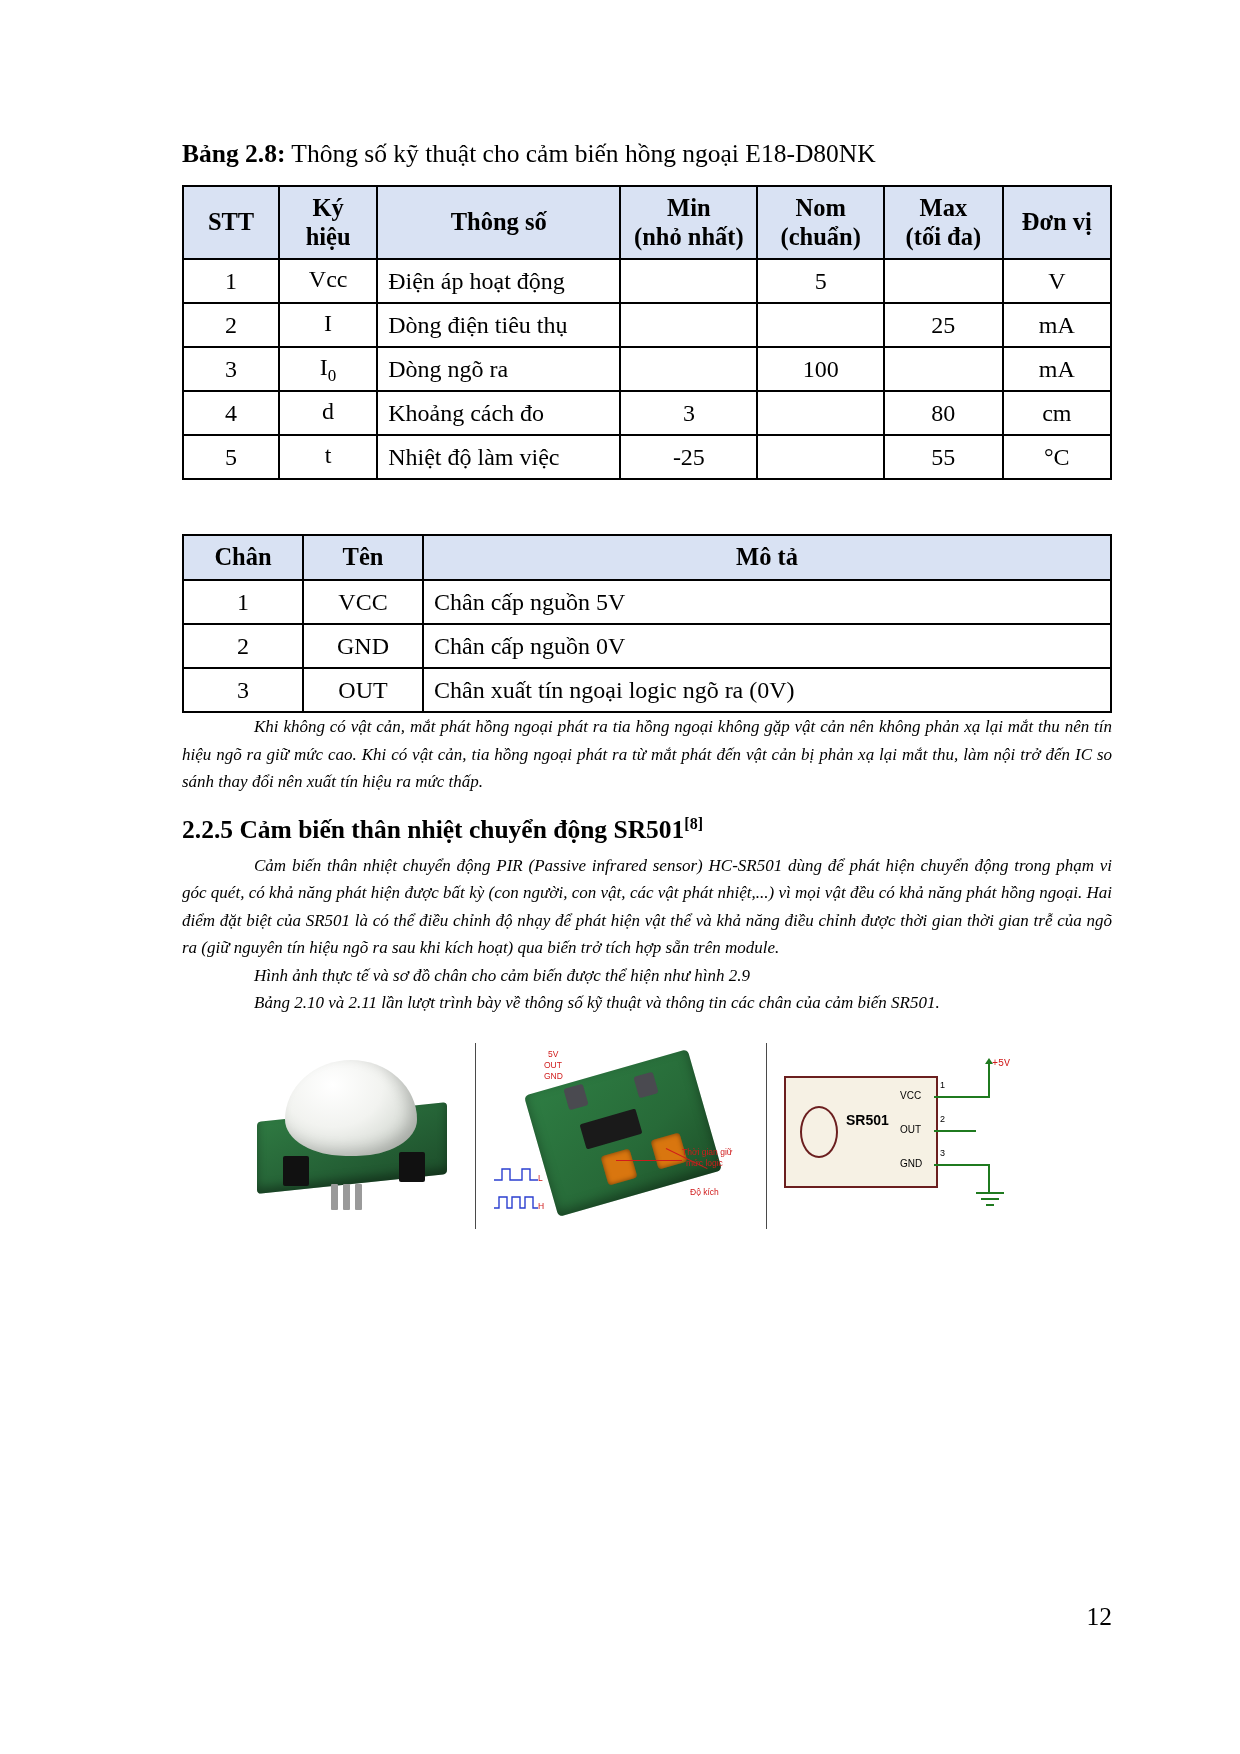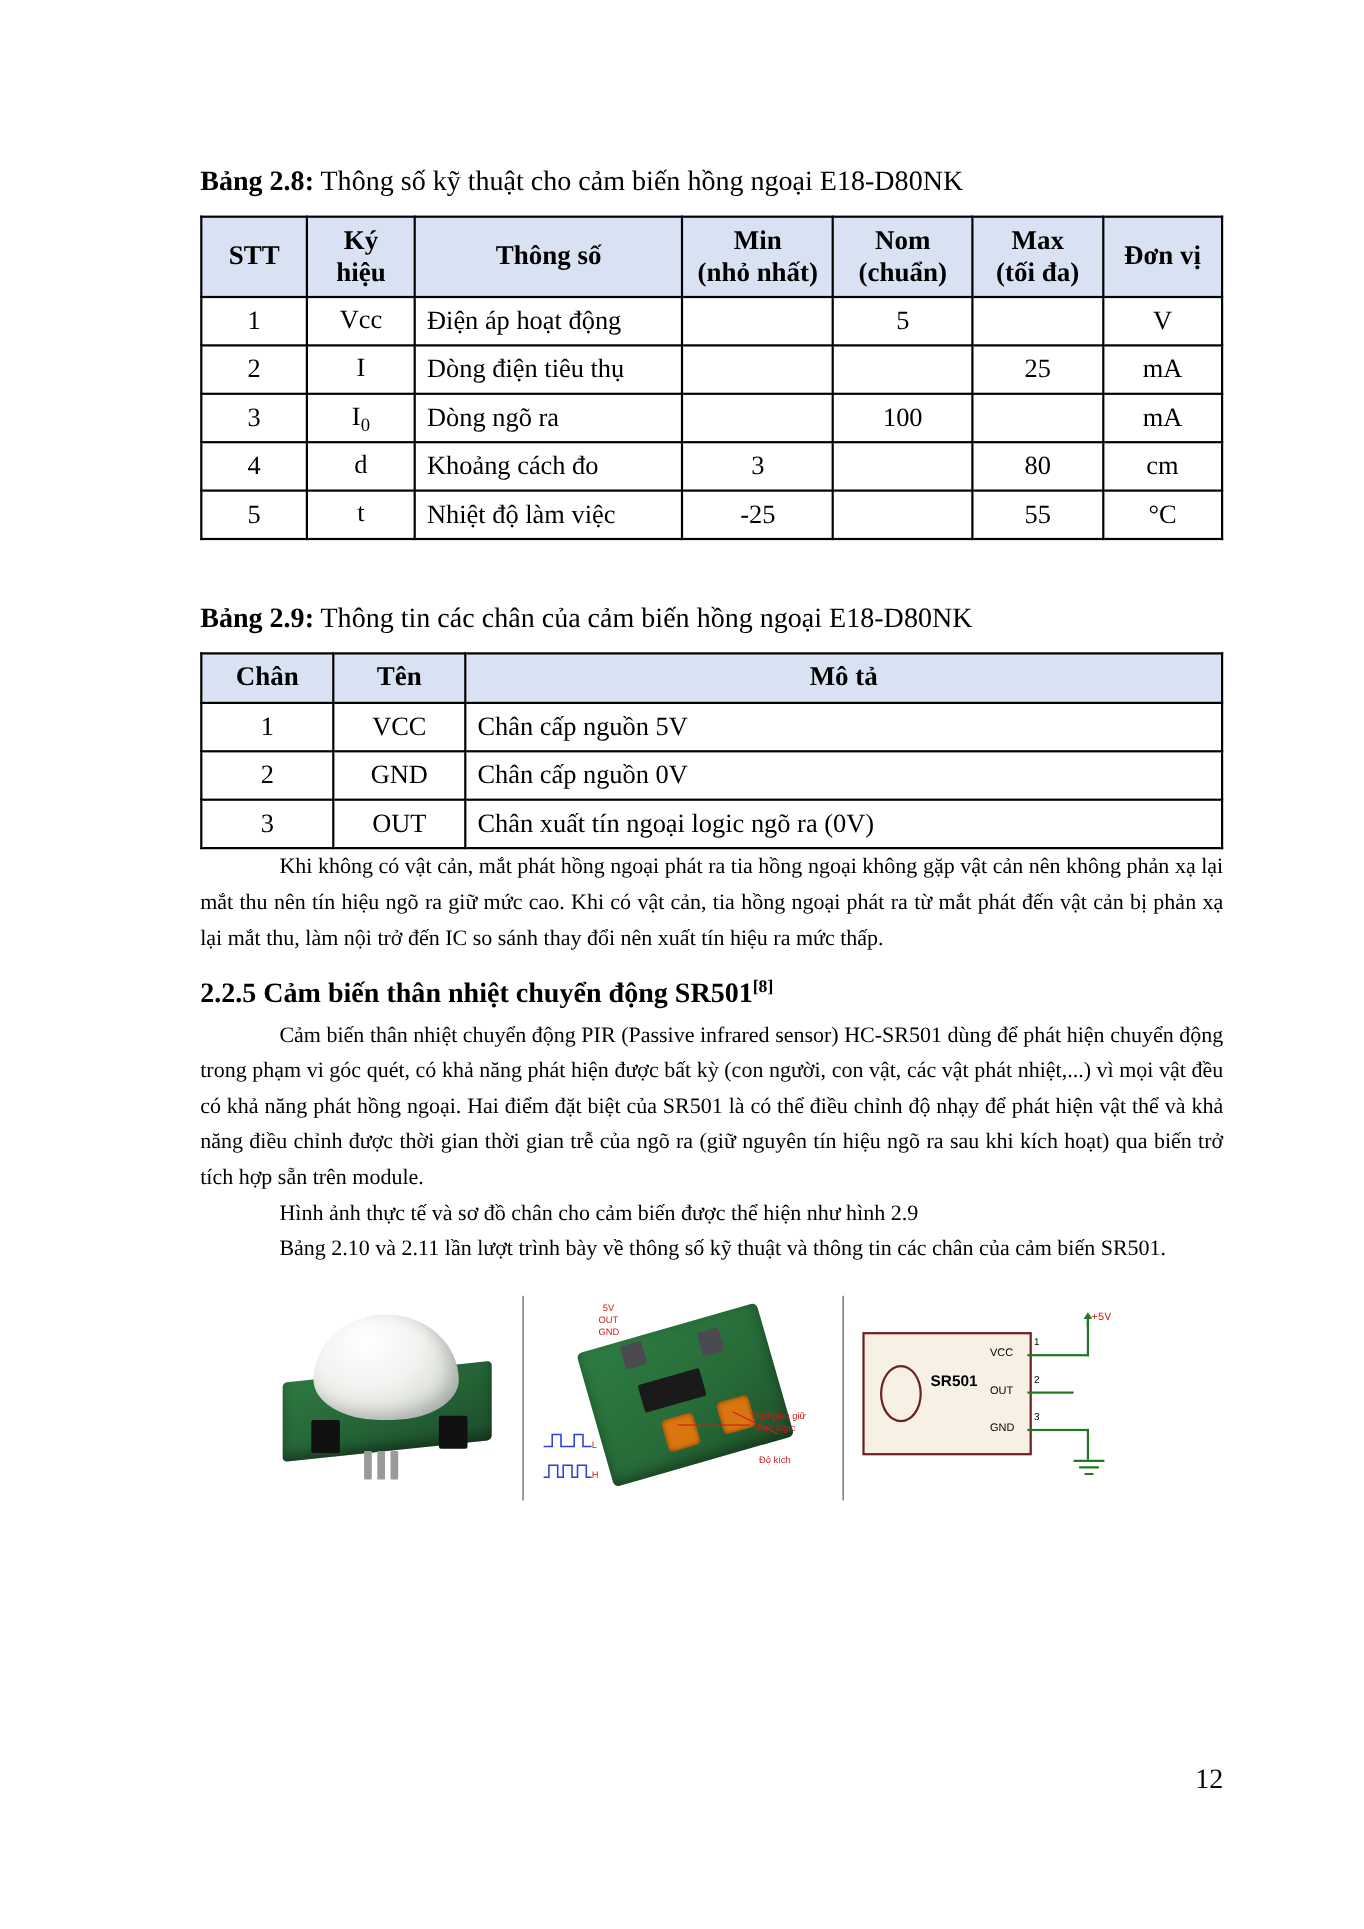--- a/index.html
+++ b/index.html
@@ -15,21 +15,21 @@
     position: relative;
     width: 1240px;
     height: 1754px;
     background: #ffffff;
     overflow: hidden;
     box-sizing: border-box;
   }
   .content {
     position: absolute;
     left: 182px;
-    top: 148px;
+    top: 137px;
     width: 930px;
   }
 
   
   .tbl-caption {
     font-size: 25.5px;
     line-height: 1.32;
     margin: 0 0 14px 0;
     white-space: nowrap;
   }
@@ -70,25 +70,26 @@
 
   
   .t29 col.d0 { width: 120px; }
   .t29 col.d1 { width: 120px; }
   .t29 col.d2 { width: auto; }
 
   .gap-after-table { height: 54px; }
 
   
   p.body {
-    font-size: 20px;
+    font-size: 17px;
     line-height: 1.62;
     text-align: justify;
     margin: 0;
     text-indent: 72px;
+    font-style: italic;
   }
   h3.section {
     font-size: 25.5px;
     font-weight: bold;
     margin: 16px 0 4px 0;
     line-height: 1.4;
   }
   h3.section sup { font-size: 16px; vertical-align: super; font-weight: bold;}
   .sub0 { font-size: 17px; vertical-align: sub; }
 
@@ -298,23 +299,20 @@
           <td>-25</td>
           <td></td>
           <td>55</td>
           <td>°C</td>
         </tr>
       </tbody>
     </table>
 
     <div class="gap-after-table"></div>
 
-    <div class="tbl-caption">
-      <b>Bảng 2.9:</b><span> Thông tin các chân của cảm biến hồng ngoại E18-D80NK</span>
-    </div>
 
     <table class="doc-table t29">
       <colgroup>
           <col class="d0">
           <col class="d1">
           <col class="d2">
         </colgroup>
       <thead>
         <tr>
           <th>Chân</th>

